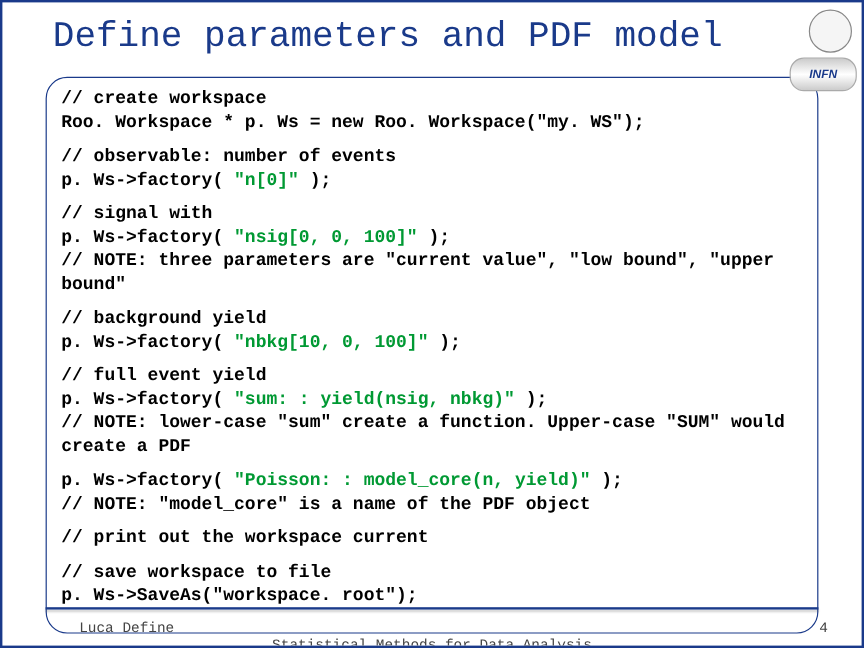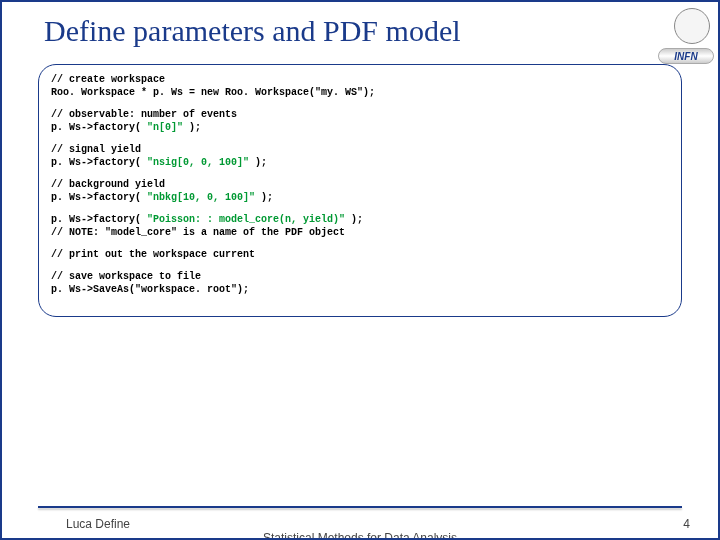--- a/index.html
+++ b/index.html
@@ -1,15 +1,15 @@
 <!DOCTYPE html>
 <html><head>
 <meta charset="utf-8">
 <style>
-  * { margin: 0; padding: 0; box-sizing: border-box; }
+  * { margin: 0; padding: 0; box-sizing: border-box; font-family: Liberation Mono, monospace; }
   body {
     width: 720px;
     height: 540px;
     background: #fff;
     border: 2px solid #1a3a8a;
     position: relative;
     font-family: "Times New Roman", serif;
   }
   .title {
     font-size: 30px;
@@ -30,40 +30,40 @@
     align-items: center;
     justify-content: center;
     font-size: 7px;
     color: #666;
   }
   .logo-infn {
     position: absolute;
     top: 46px;
     right: 4px;
     width: 56px;
-    height: 16px;
+    height: 28px;
     background: linear-gradient(to bottom, #ccc 0%, #fff 50%, #ccc 100%);
     border-radius: 12px;
     display: flex;
     align-items: center;
     justify-content: center;
     font-family: Arial, sans-serif;
     font-size: 10px;
     font-style: italic;
     font-weight: bold;
     color: #1a3a8a;
     border: 1px solid #aaa;
   }
   .codebox {
     margin: 16px 36px 0 36px;
     border: 1.5px solid #1a3a8a;
     border-radius: 18px;
     padding: 8px 12px;
     font-family: "Courier New", monospace;
-    font-size: 10px;
+    font-size: 15px;
     font-weight: bold;
     line-height: 1.3;
     color: #000;
   }
   .codebox .blk { margin-bottom: 9px; }
   .codebox .blk:last-child { margin-bottom: 12px; }
   .grn { color: #009933; }
   .footer-rule {
     position: absolute;
     left: 36px;
@@ -95,26 +95,32 @@
 <div class="codebox">
   <div class="blk">
     <div>// create workspace</div>
     <div>Roo. Workspace * p. Ws = new Roo. Workspace("my. WS");</div>
   </div>
   <div class="blk">
     <div>// observable: number of events</div>
     <div>p. Ws-&gt;factory( <span class="grn">"n[0]"</span> );</div>
   </div>
   <div class="blk">
-    <div>// signal yield</div>
+    <div>// signal with</div>
     <div>p. Ws-&gt;factory( <span class="grn">"nsig[0, 0, 100]"</span> );</div>
+    <div>// NOTE: three parameters are "current value", "low bound", "upper bound"</div>
   </div>
   <div class="blk">
     <div>// background yield</div>
     <div>p. Ws-&gt;factory( <span class="grn">"nbkg[10, 0, 100]"</span> );</div>
+  </div>
+  <div class="blk">
+    <div>// full event yield</div>
+    <div>p. Ws-&gt;factory( <span class="grn">"sum: : yield(nsig, nbkg)"</span> );</div>
+    <div>// NOTE: lower-case "sum" create a function. Upper-case "SUM" would create a PDF</div>
   </div>
   <div class="blk">
     <div>p. Ws-&gt;factory( <span class="grn">"Poisson: : model_core(n, yield)"</span> );</div>
     <div>// NOTE: "model_core" is a name of the PDF object</div>
   </div>
   <div class="blk">
     <div>// print out the workspace current</div>
   </div>
   <div class="blk">
     <div>// save workspace to file</div>

